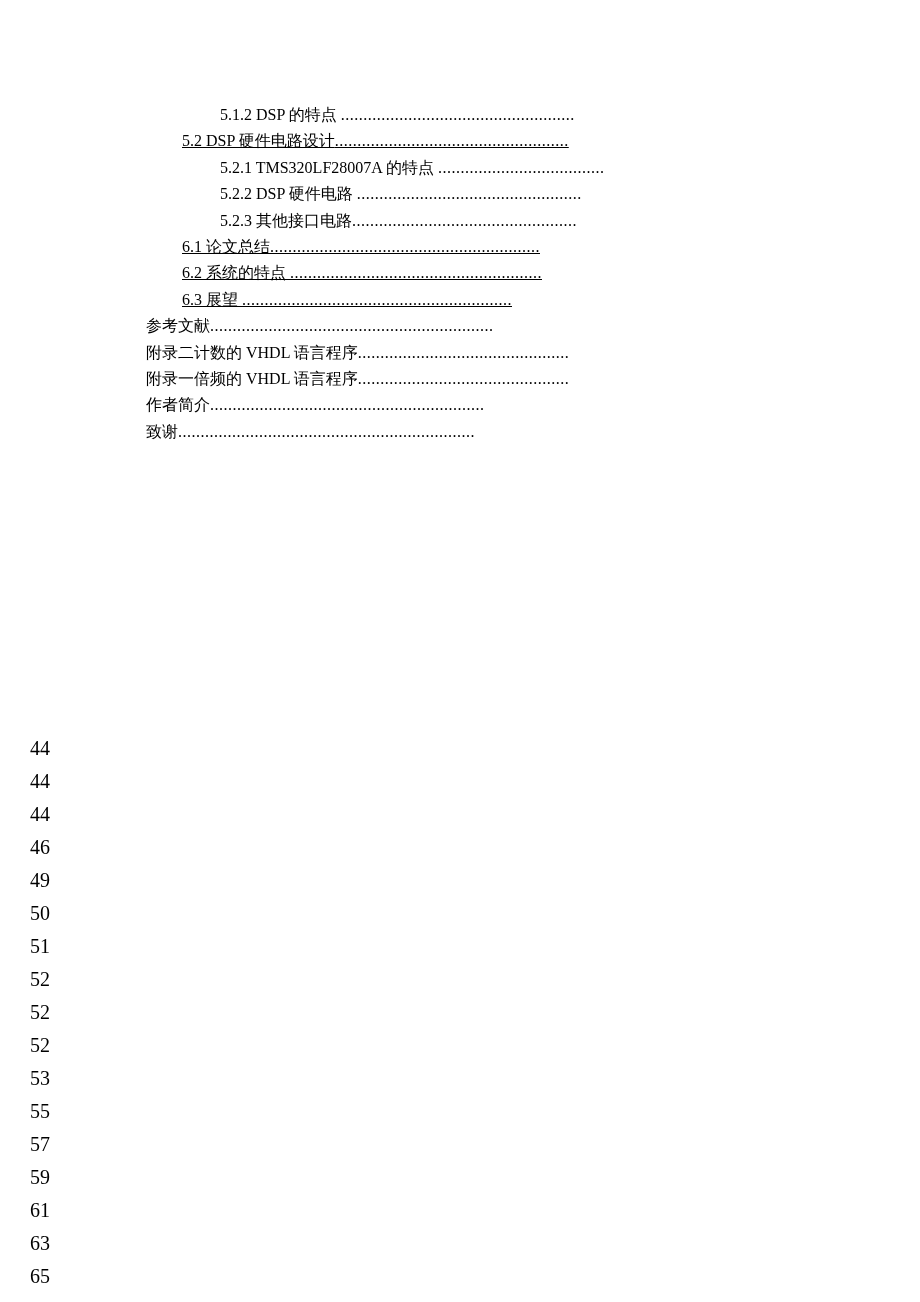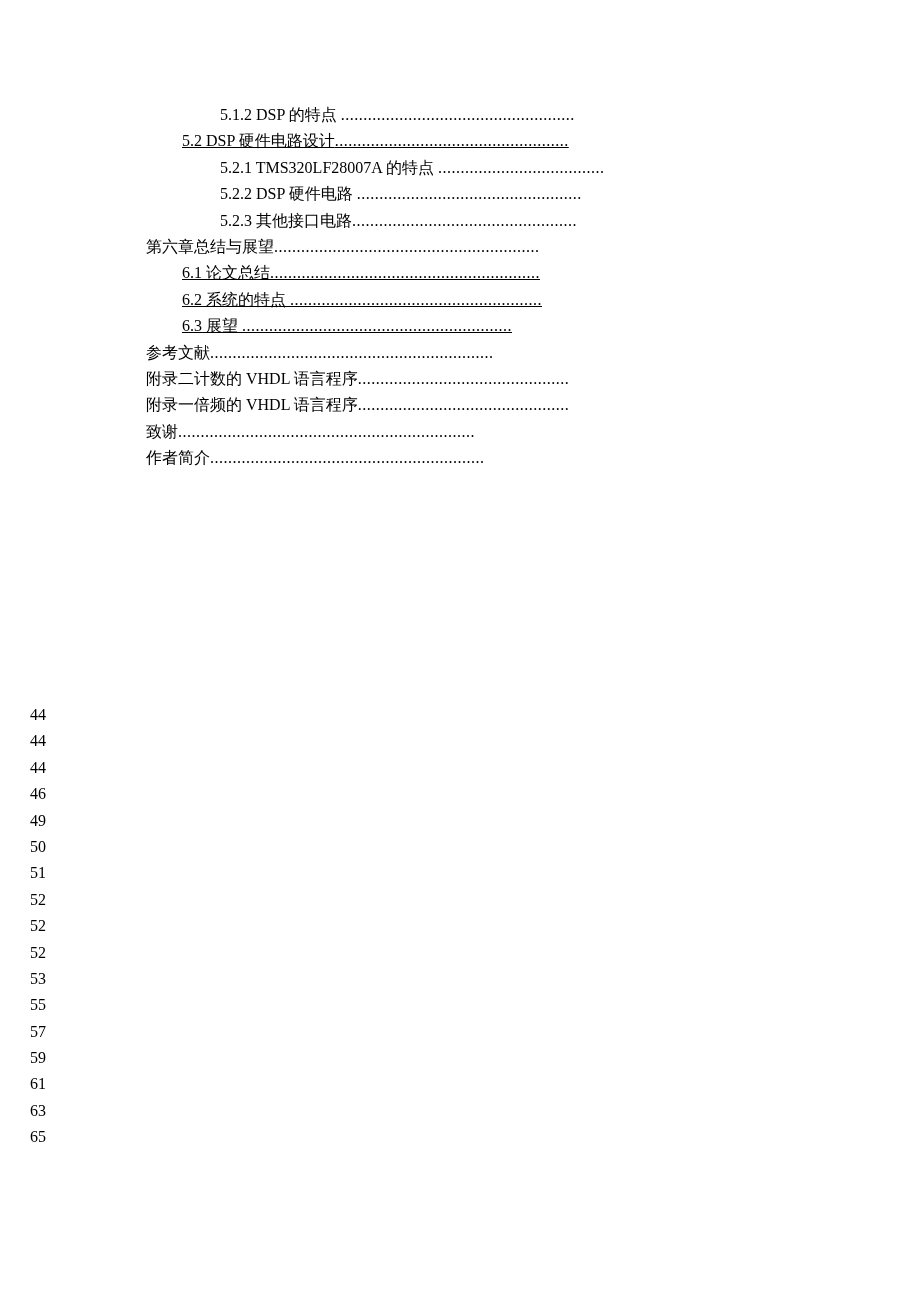--- a/index.html
+++ b/index.html
@@ -29,45 +29,44 @@
     .indent-0 { padding-left: 0px; }
     .indent-1 { padding-left: 36px; text-decoration: underline; }
     .indent-2 { padding-left: 74px; }
     .label { display: inline; }
     .dots {
       display: inline;
       letter-spacing: 0.5px;
     }
     .pages-block {
       position: absolute;
-      top: 702px;
+      top: 732px;
       left: 30px;
-      font-size: 16px;
+      font-size: 20px;
       line-height: 1.65;
     }
     .page-num { text-align: left; }
   </style>
 </head>
 <body>
 
 <div class="toc-block">
   <div class="toc-line indent-2"><span class="label">5.1.2 DSP 的特点 </span><span class="dots">....................................................</span></div>
   <div class="toc-line indent-1"><span class="label">5.2 DSP 硬件电路设计</span><span class="dots">....................................................</span></div>
   <div class="toc-line indent-2"><span class="label">5.2.1 TMS320LF28007A 的特点 </span><span class="dots">.....................................</span></div>
   <div class="toc-line indent-2"><span class="label">5.2.2 DSP 硬件电路 </span><span class="dots">..................................................</span></div>
   <div class="toc-line indent-2"><span class="label">5.2.3 其他接口电路</span><span class="dots">..................................................</span></div>
-  <div class="toc-line indent-0"><span class="label">第六章总结与展望</span><span class="dots">...........................................................</span></div>
   <div class="toc-line indent-1"><span class="label">6.1 论文总结</span><span class="dots">............................................................</span></div>
   <div class="toc-line indent-1"><span class="label">6.2 系统的特点 </span><span class="dots">........................................................</span></div>
   <div class="toc-line indent-1"><span class="label">6.3 展望 </span><span class="dots">............................................................</span></div>
   <div class="toc-line indent-0"><span class="label">参考文献</span><span class="dots">...............................................................</span></div>
   <div class="toc-line indent-0"><span class="label">附录二计数的 VHDL 语言程序</span><span class="dots">...............................................</span></div>
   <div class="toc-line indent-0"><span class="label">附录一倍频的 VHDL 语言程序</span><span class="dots">...............................................</span></div>
+  <div class="toc-line indent-0"><span class="label">作者简介</span><span class="dots">.............................................................</span></div>
   <div class="toc-line indent-0"><span class="label">致谢</span><span class="dots">..................................................................</span></div>
-  <div class="toc-line indent-0"><span class="label">作者简介</span><span class="dots">.............................................................</span></div>
 </div>
 
 <div class="pages-block">
   <div class="page-num">44</div>
   <div class="page-num">44</div>
   <div class="page-num">44</div>
   <div class="page-num">46</div>
   <div class="page-num">49</div>
   <div class="page-num">50</div>
   <div class="page-num">51</div>

